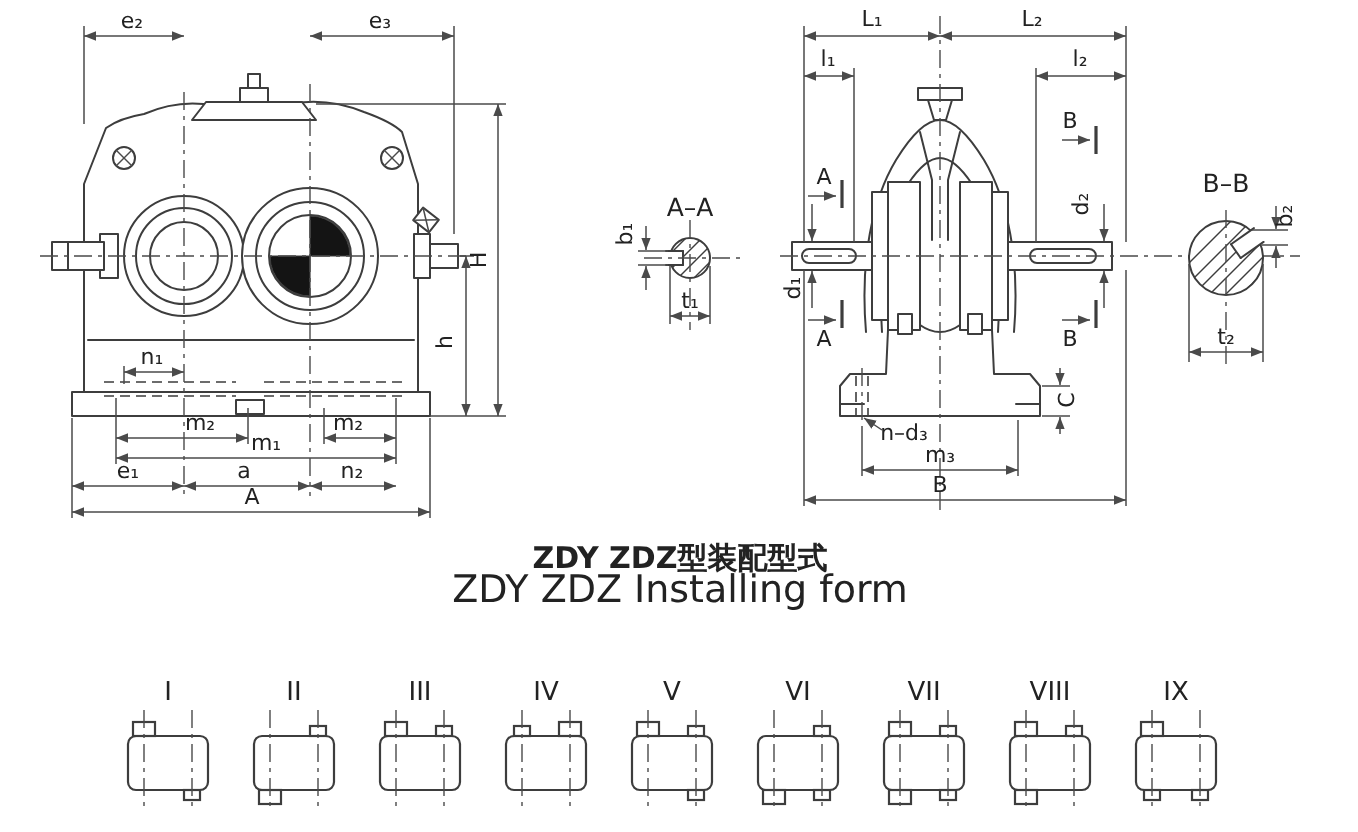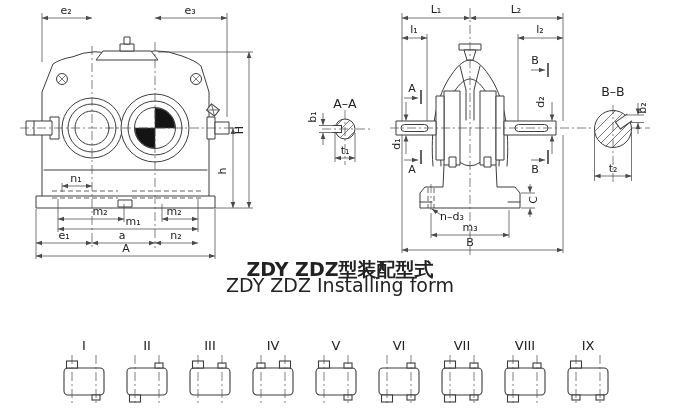--- a/index.html
+++ b/index.html
@@ -12,21 +12,21 @@
   .thin{stroke:var(--dim,#4a4a4a);stroke-width:.75;fill:none;}
   .cl{stroke:var(--dim,#4a4a4a);stroke-width:.7;fill:none;stroke-dasharray:9 3 2 3;}
   .hid{stroke:var(--line,#3d3d3d);stroke-width:.8;fill:none;stroke-dasharray:5 3;}
   .hatch line{stroke:var(--line,#3d3d3d);stroke-width:.7;}
   .tick{stroke:var(--line,#3d3d3d);stroke-width:1.6;}
   text.dim{font:11px "DejaVu Sans",sans-serif;fill:var(--text,#222);text-anchor:middle;}
   text.sec{font:12.5px "DejaVu Sans",sans-serif;fill:var(--text,#222);text-anchor:middle;}
   .form-numeral{font:13px "DejaVu Sans",sans-serif;fill:var(--text,#222);text-anchor:middle;}
   .fbody{stroke:var(--line,#3d3d3d);fill:#fff;stroke-width:1.1;}
   .title-block{position:absolute;left:225px;top:261px;width:230px;text-align:center;color:var(--text,#222);}
-  .title-cn{font-size:19px;font-weight:600;line-height:16px;}
+  .title-cn{font-size:15px;font-weight:600;line-height:16px;margin-top:10px;}
   .title-en{font-size:19px;font-weight:400;line-height:16px;}
 </style>
 </head>
 <body>
 
 <div class="stage">
 <svg width="679" height="416" viewBox="0 0 679 416">
   <defs>
     <marker id="arr" viewBox="0 0 10 10" refX="9" refY="5" markerWidth="9" markerHeight="9" orient="auto-start-reverse">
       <path d="M0,1.5 L9,5 L0,8.5 Z" fill="#4a4a4a"></path>

